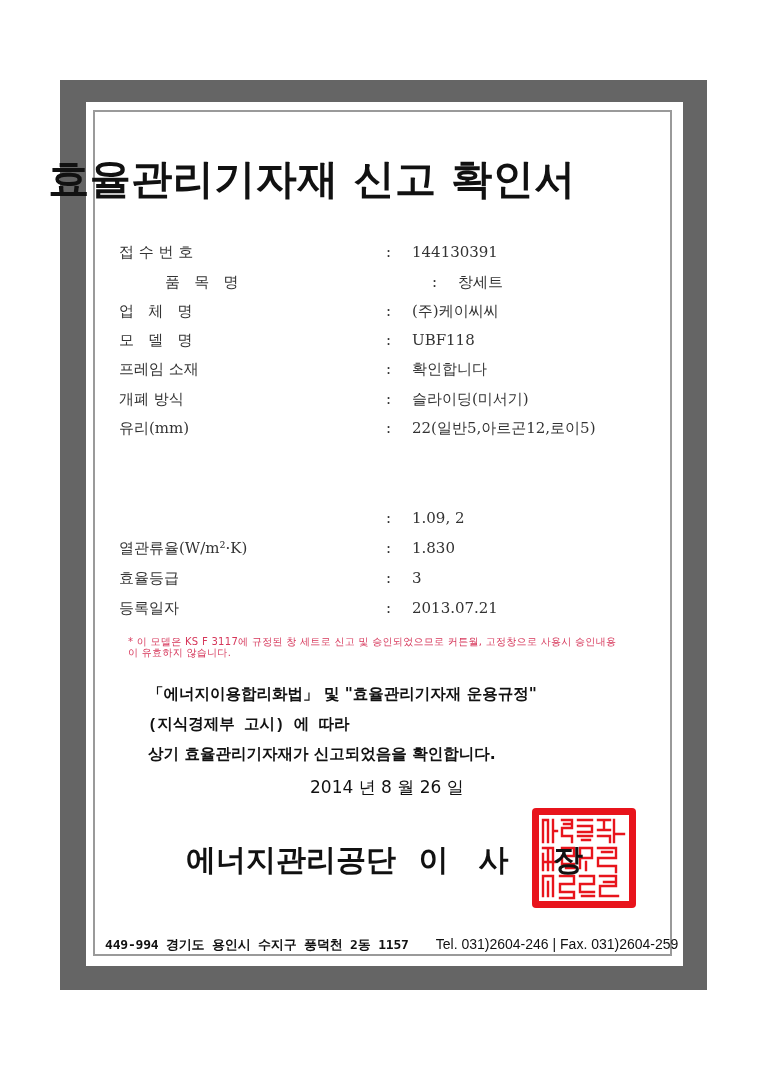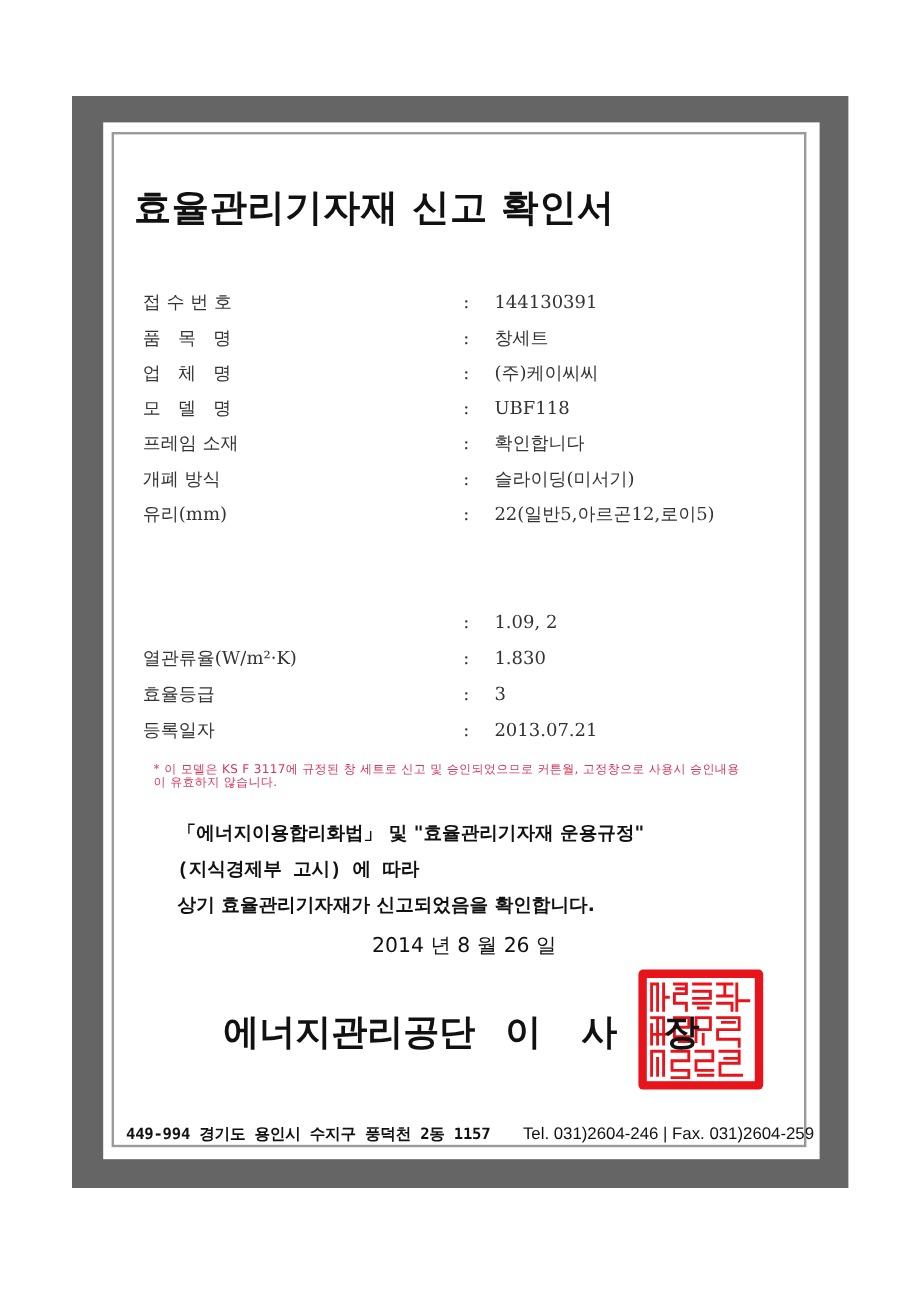--- a/index.html
+++ b/index.html
@@ -40,21 +40,21 @@
       border: 2px solid #9a9a9a;
       box-sizing: border-box;
     }
     .doc-title {
       position: absolute;
       left: 0;
       top: 152px;
       width: 624px;
       text-align: center;
       font-family: "DejaVu Sans", "Liberation Sans", sans-serif;
-      font-size: 31px;
+      font-size: 41px;
       font-weight: bold;
       letter-spacing: 0.5px;
       color: #111;
     }
     .field-row {
       position: absolute;
       left: 119px;
       height: 24px;
       font-size: 15px;
       line-height: 24px;
@@ -103,21 +103,21 @@
       top: 776px;
       font-family: "DejaVu Sans", "Liberation Sans", sans-serif;
       font-size: 17px;
       color: #111;
       white-space: pre;
     }
     .issuer {
       position: absolute;
       left: 186px;
       top: 840px;
-      font-family: Liberation Sans, sans-serif;
+      font-family: Liberation Serif, serif;
       font-size: 30px;
       font-weight: bold;
       color: #111;
       white-space: pre;
       text-align: center;
     }
     .seal {
       position: absolute;
       left: 530px;
       top: 806px;
@@ -163,21 +163,21 @@
   </div>
 </div>
 
 <div class="doc-title">효율관리기자재 신고 확인서</div>
 
 <div class="field-row" style="top:240px;">
   <span class="field-label">접 수 번 호</span>
   <span class="field-colon">:</span>
   <span class="field-value">144130391</span>
 </div>
-<div class="field-row" style="top:270px;">
+<div class="field-row" style="top:270px;margin-left:46px;">
   <span class="field-label">품   목   명</span>
   <span class="field-colon">:</span>
   <span class="field-value">창세트</span>
 </div>
 <div class="field-row" style="top:299px;">
   <span class="field-label">업   체   명</span>
   <span class="field-colon">:</span>
   <span class="field-value">(주)케이씨씨</span>
 </div>
 <div class="field-row" style="top:328px;">

